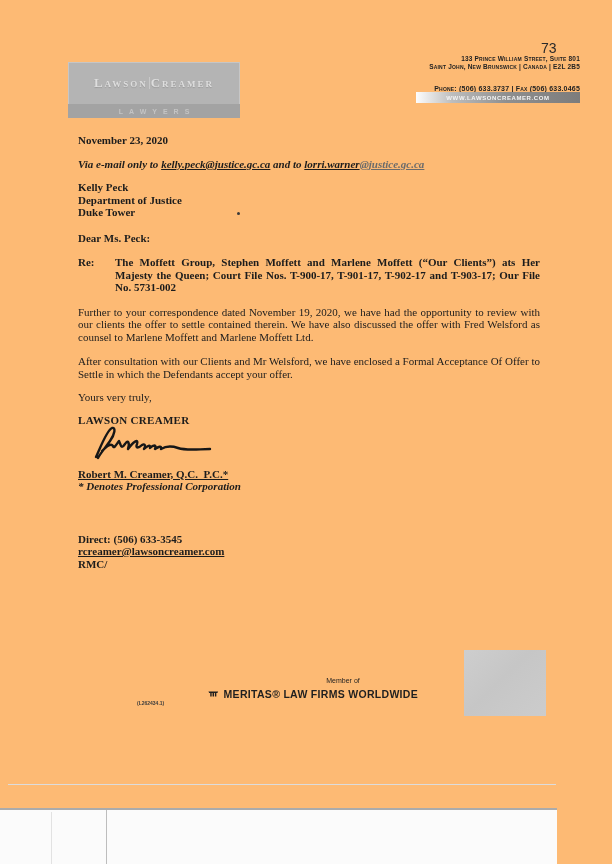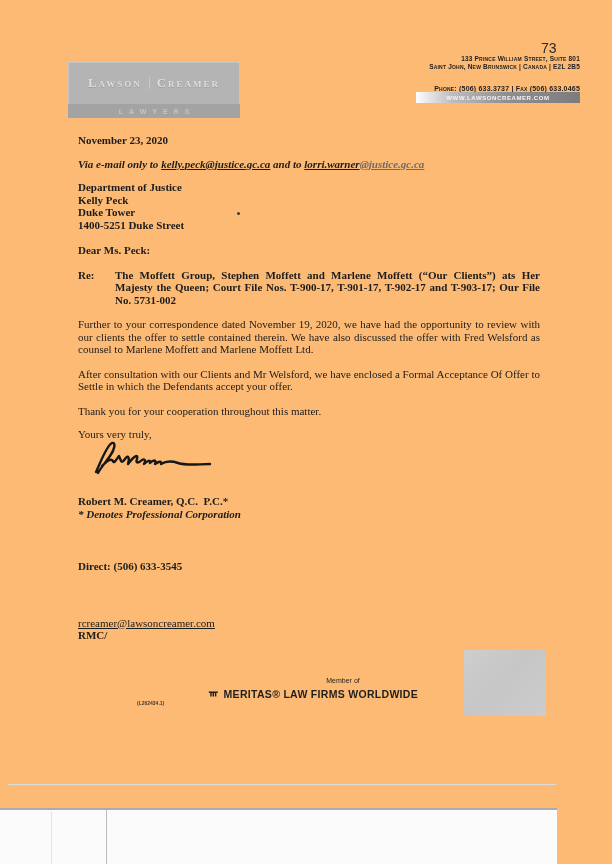--- a/index.html
+++ b/index.html
@@ -20,21 +20,21 @@
   }
   .logo-box {
     position:absolute; top:62px; left:68px;
     width:172px; height:56px;
     background:#b4b4b4;
     box-shadow:0 0 0 1px #c6c6c6 inset;
     display:flex; flex-direction:column;
   }
   .logo-main {
     flex:1; display:flex; align-items:center; justify-content:center;
-    gap:7px;
+    gap:1px;
     font-family:"Liberation Serif", serif;
     font-variant:small-caps;
     font-size:13px; letter-spacing:2px; font-weight:bold;
     color:#dedede; text-shadow:0 1px 1px #9a9a9a;
   }
   .logo-divider { width:1px; height:12px; background:#c9c9c9; }
   .logo-strip {
     height:14px; background:#a3a3a3;
     display:flex; align-items:center; justify-content:center;
     font-family:"Liberation Sans", sans-serif;
@@ -76,24 +76,24 @@
   }
   .salutation { margin-top:13px; font-weight:bold; }
   .re-block { margin-top:12px; display:flex; font-weight:bold; }
   .re-label { width:37px; flex:none; }
   .re-text { flex:1; text-align:justify; }
   .para { margin-top:12px; text-align:justify; }
   .thanks { margin-top:12px; }
   .closing { margin-top:11px; }
   .firm-name { margin-top:10px; font-weight:bold; letter-spacing:.3px; }
   .signature { margin:-2px 0 0 14px; height:38px; }
-  .signer-line { margin-top:16px; font-weight:bold; }
+  .signer-line { margin-top:3px; font-weight:bold;text-decoration:underline; }
   .denotes-line { font-weight:bold; font-style:italic; }
   .direct-line { font-weight:bold;margin-top:40px; }
-  .email-line { font-weight:normal; text-decoration:underline;margin-top:44px; }
+  .email-line { font-weight:bold; text-decoration:underline; }
   .initials-line { font-weight:bold; }
   
   .doc-number {
     position:absolute; top:700px; left:137px;
     font-family:"Liberation Sans", sans-serif;
     font-size:5px; font-weight:bold; color:#3c3c3c;
   }
   .meritas {
     position:absolute; top:677px; left:208px; width:210px;
     font-family:"Liberation Sans", sans-serif; color:#1f1f1f;
@@ -137,39 +137,38 @@
     <span>www.lawsoncreamer.com</span>
   </div>
 
   <div class="letter">
 
     <div class="date-line">November 23, 2020</div>
 
     <div class="via-line"><span>Via e-mail only to </span><span class="email">kelly.peck@justice.gc.ca</span><span> and to </span><span class="email">lorri.warner</span><span class="email-light">@justice.gc.ca</span></div>
 
     <div class="recipient">
+      <div>Kelly Peck</div>
       <div>Department of Justice</div>
-      <div>Kelly Peck</div>
       <div>Duke Tower</div>
-      <div>1400-5251 Duke Street</div>
       <div class="stray-dot"></div>
     </div>
 
     <div class="salutation">Dear Ms. Peck:</div>
 
     <div class="re-block">
       <div class="re-label">Re:</div>
       <div class="re-text">The Moffett Group, Stephen Moffett and Marlene Moffett (“Our Clients”) ats Her Majesty the Queen; Court File Nos. T-900-17, T-901-17, T-902-17 and T-903-17; Our File No. 5731-002</div>
     </div>
 
     <div class="para">Further to your correspondence dated November 19, 2020, we have had the opportunity to review with our clients the offer to settle contained therein. We have also discussed the offer with Fred Welsford as counsel to Marlene Moffett and Marlene Moffett Ltd.</div>
     <div class="para">After consultation with our Clients and Mr Welsford, we have enclosed a Formal Acceptance Of Offer to Settle in which the Defendants accept your offer.</div>
-    <div class="para thanks">Thank you for your cooperation throughout this matter.</div>
 
     <div class="closing">Yours very truly,</div>
+    <div class="firm-name">LAWSON CREAMER</div>
 
     <svg class="signature" width="140" height="38" viewBox="0 0 140 38">
       <path d="M4 33 C 9 22, 15 6, 20 4 C 24 3, 23 10, 18 17 C 13 24, 8 30, 6 34 M 10 27 C 15 22, 19 19, 21 22 C 22 25, 24 21, 27 17 C 29 21, 29 26, 33 20 C 36 15, 38 19, 36 25 C 41 18, 47 14, 45 20 C 43 25, 47 24, 50 21 C 53 19, 54 22, 52 25 C 55 22, 59 20, 58 24 C 61 21, 65 20, 63 25 C 66 23, 70 21, 69 25 C 74 22, 80 22, 86 24 C 95 27, 107 25, 118 25" stroke="#171717" stroke-width="2.4" fill="none" stroke-linecap="round" stroke-linejoin="round"></path>
     </svg>
 
     <div class="signer-line">Robert M. Creamer, Q.C.&nbsp; P.C.*</div>
     <div class="denotes-line">* Denotes Professional Corporation</div>
     <div class="direct-line">Direct: (506) 633-3545</div>
     <div class="email-line">rcreamer@lawsoncreamer.com</div>
     <div class="initials-line">RMC/</div>

